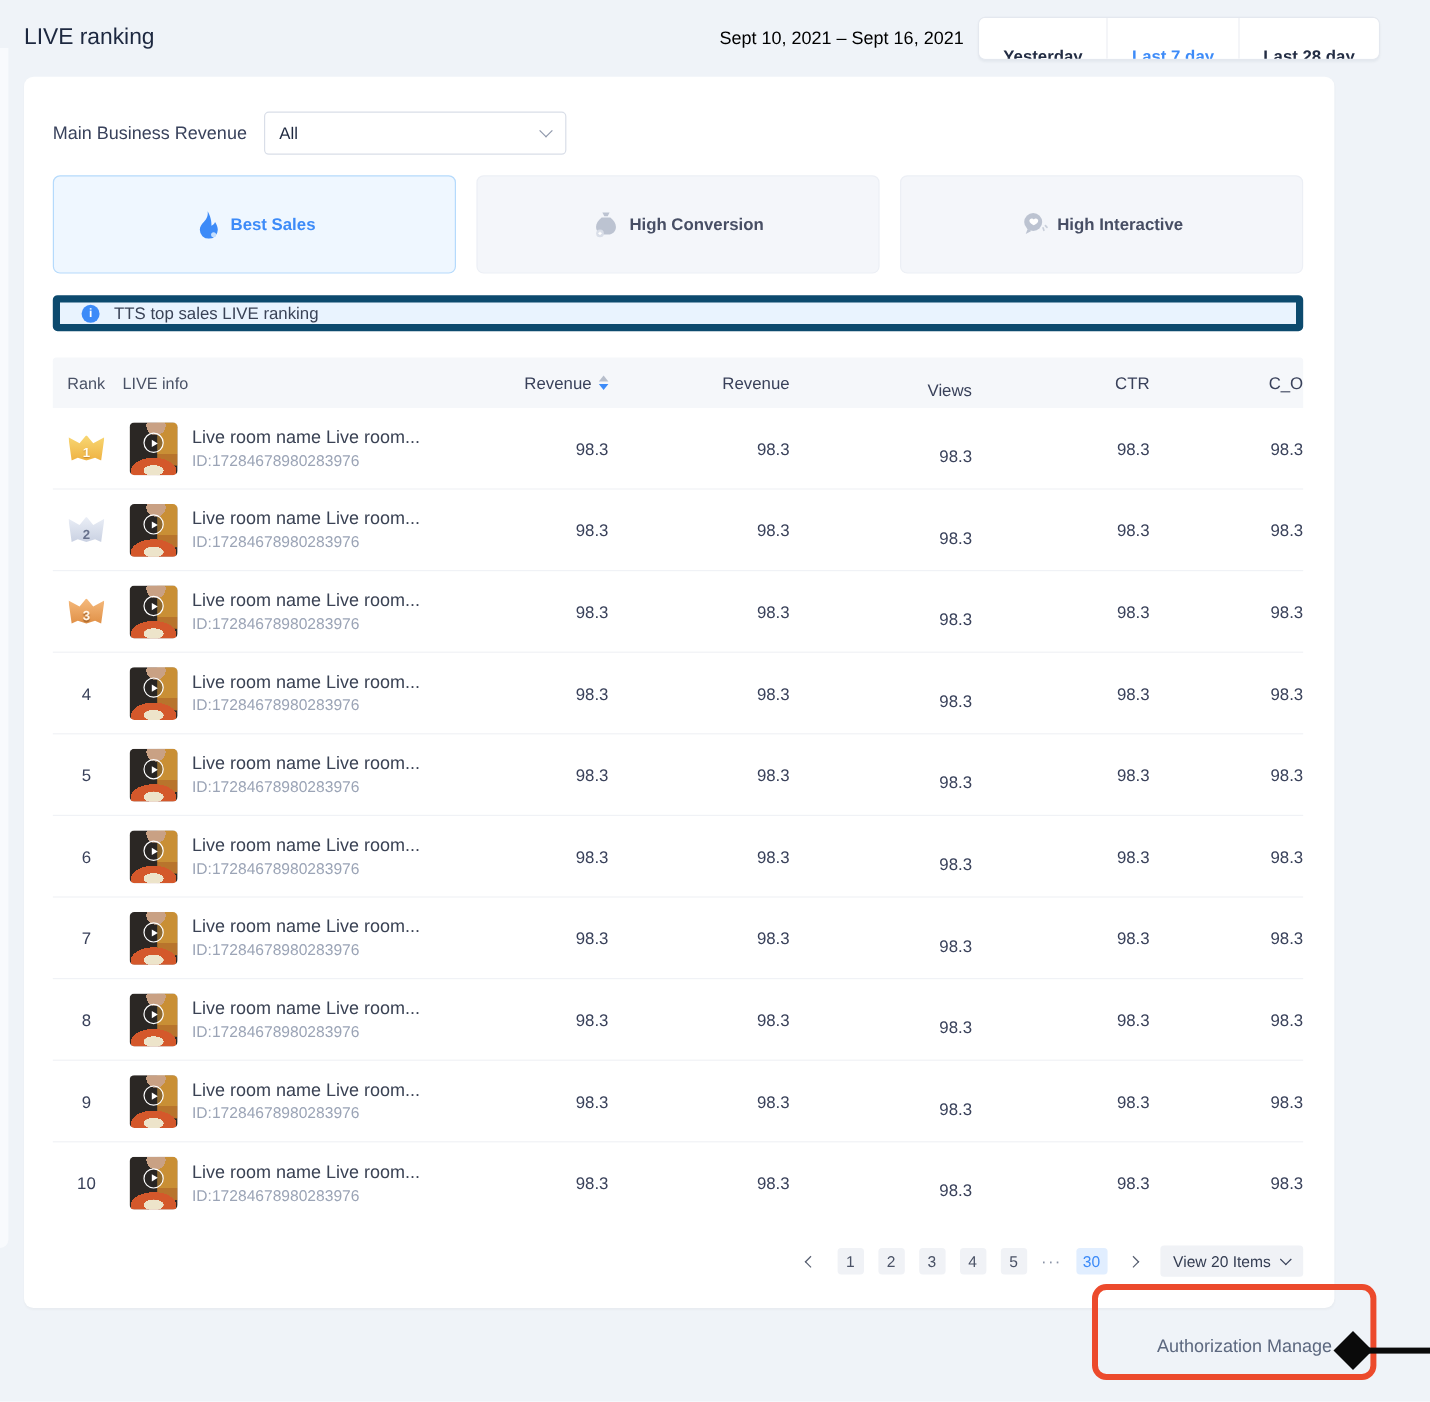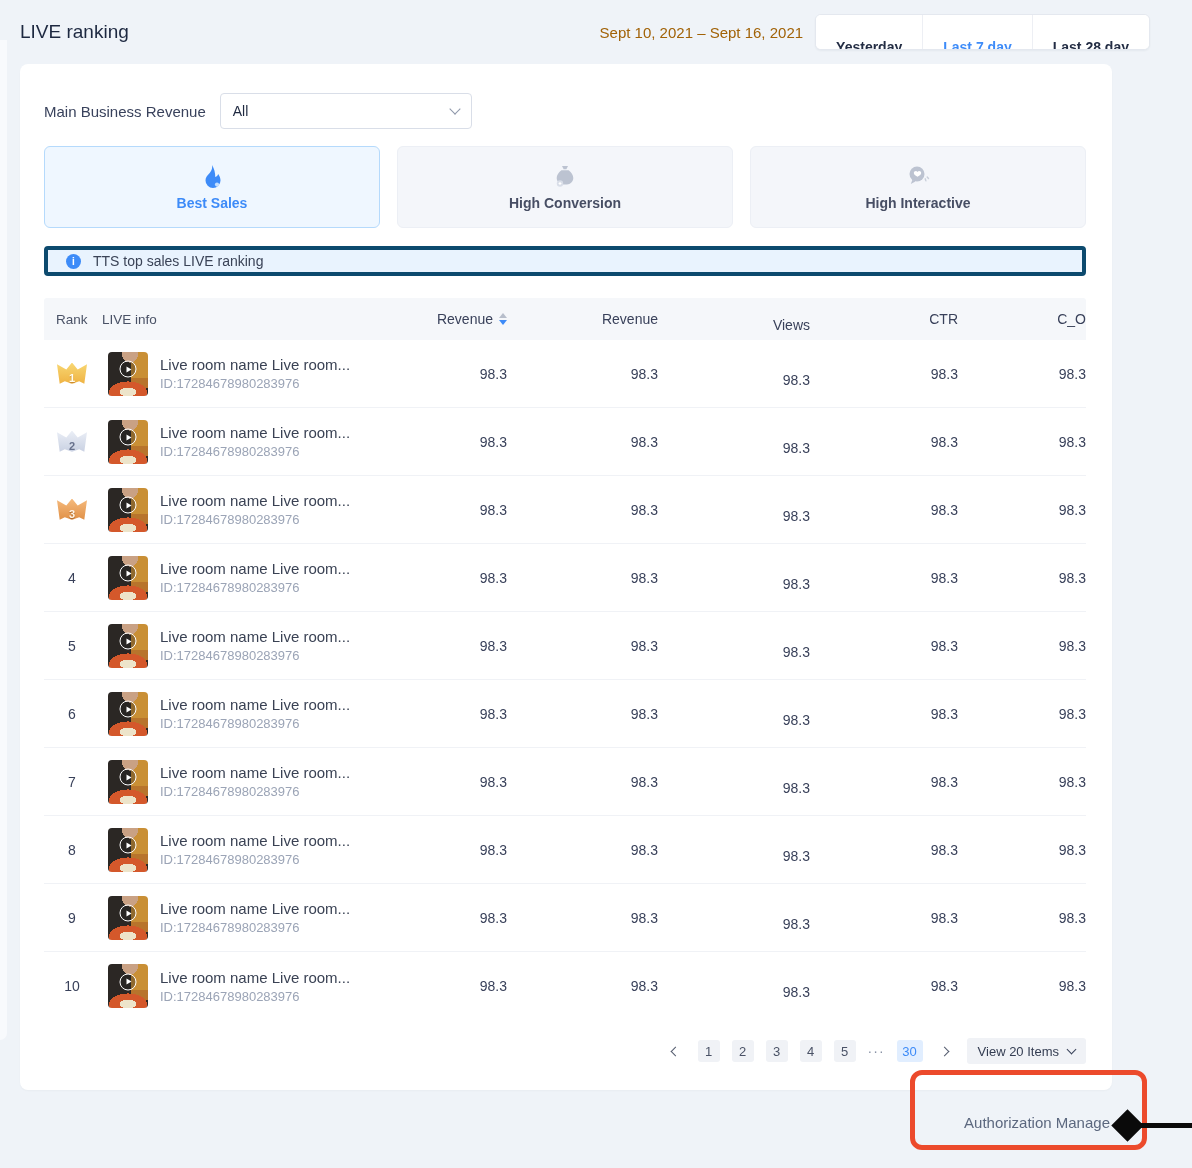--- a/index.html
+++ b/index.html
@@ -5,42 +5,42 @@
   * { margin:0; padding:0; box-sizing:border-box; }
   html,body { width:1192px; height:1168px; overflow:hidden; }
   body { background:#EFF3F8; font-family:"Liberation Sans", sans-serif; position:relative; color:#3A4254; }
 
   .left-sliver{position:absolute;left:0;top:40px;width:7px;height:1000px;background:#F8FAFD;border-radius:0 0 8px 0;}
 
   
   .topbar{display:flex;align-items:center;padding:14px 42px 0 20px;height:50px;}
   .page-title{font-size:19px;font-weight:500;color:#1D2840;}
   .topbar .spacer{flex:1;}
-  .date-range{font-size:15px;color:#a16207;margin-right:12px;}
+  .date-range{font-size:15px;color:#000000;margin-right:12px;}
   .range-group{display:flex;background:#fff;border:1px solid #E4E8EF;border-radius:6px;overflow:hidden;box-shadow:0 1px 2px rgba(20,30,60,.05);}
   .range-btn{height:34px;line-height:33px;padding:16px 20px;font-size:14px;font-weight:600;color:#232D44;border-left:1px solid #EDEFF4;cursor:pointer;background:#fff;}
   .range-btn:first-child{border-left:none;}
   .range-btn.active{color:#3D8BF8;}
 
   
   .main-card{background:#fff;border-radius:8px;margin:14px 80px 0 20px;padding:29px 26px 26px 24px;box-shadow:0 1px 2px rgba(16,24,40,.03);}
 
   .filter-row{display:flex;align-items:center;height:36px;margin-bottom:17px;}
   .filter-label{font-size:15px;color:#39425C;margin-right:14px;}
   .select{width:252px;height:36px;border:1px solid #D9DEE8;border-radius:4px;background:#fff;display:flex;align-items:center;padding:0 12px;cursor:pointer;}
   .select-value{font-size:14px;color:#1F2940;flex:1;}
   .chev{width:8px;height:8px;border-right:1.6px solid #8E97AA;border-bottom:1.6px solid #8E97AA;transform:rotate(45deg);margin-top:-4px;}
 
   .tabs{display:flex;gap:17px;margin-bottom:18px;}
-  .tab-card{flex:1;height:82px;border-radius:6px;background:#F4F6FA;border:1px solid #ECEFF5;display:flex;flex-direction:column;align-items:center;justify-content:center;gap:7px;cursor:pointer;}
+  .tab-card{flex:1;height:82px;border-radius:6px;background:#F4F6FA;border:1px solid #ECEFF5;display:flex;align-items:center;justify-content:center;gap:7px;cursor:pointer;}
   .tab-card .tab-label{font-size:14px;font-weight:600;color:#474E64;}
   .tab-card.active{background:#EFF7FF;border:1px solid #B5DAFC;}
   .tab-card.active .tab-label{color:#3D8BF8;}
 
-  .banner{height:30px;background:#E9F3FE;border:4px solid #0c4a6e;border-radius:4px;display:flex;align-items:center;padding-left:18px;gap:12px;margin-bottom:22px;}
+  .banner{height:30px;background:#E9F3FE;border:6px solid #0c4a6e;border-radius:4px;display:flex;align-items:center;padding-left:18px;gap:12px;margin-bottom:22px;}
   .info-icon{width:15px;height:15px;border-radius:50%;background:#3D8BF8;color:#fff;font-size:10px;font-weight:700;line-height:15px;text-align:center;flex:none;}
   .info-icon::after{content:"i";}
   .banner-text{font-size:14px;color:#3A4357;}
 
   
   .thead{display:flex;background:#F5F7FA;height:42px;border-radius:3px 3px 0 0;align-items:center;}
   .th{font-size:13.5px;color:#4A5266;}
   .c-rank{width:56px;display:flex;align-items:center;justify-content:center;}
   .th.c-rank{justify-content:flex-start;padding-left:12px;}
   .c-info{width:320px;display:flex;align-items:center;}

